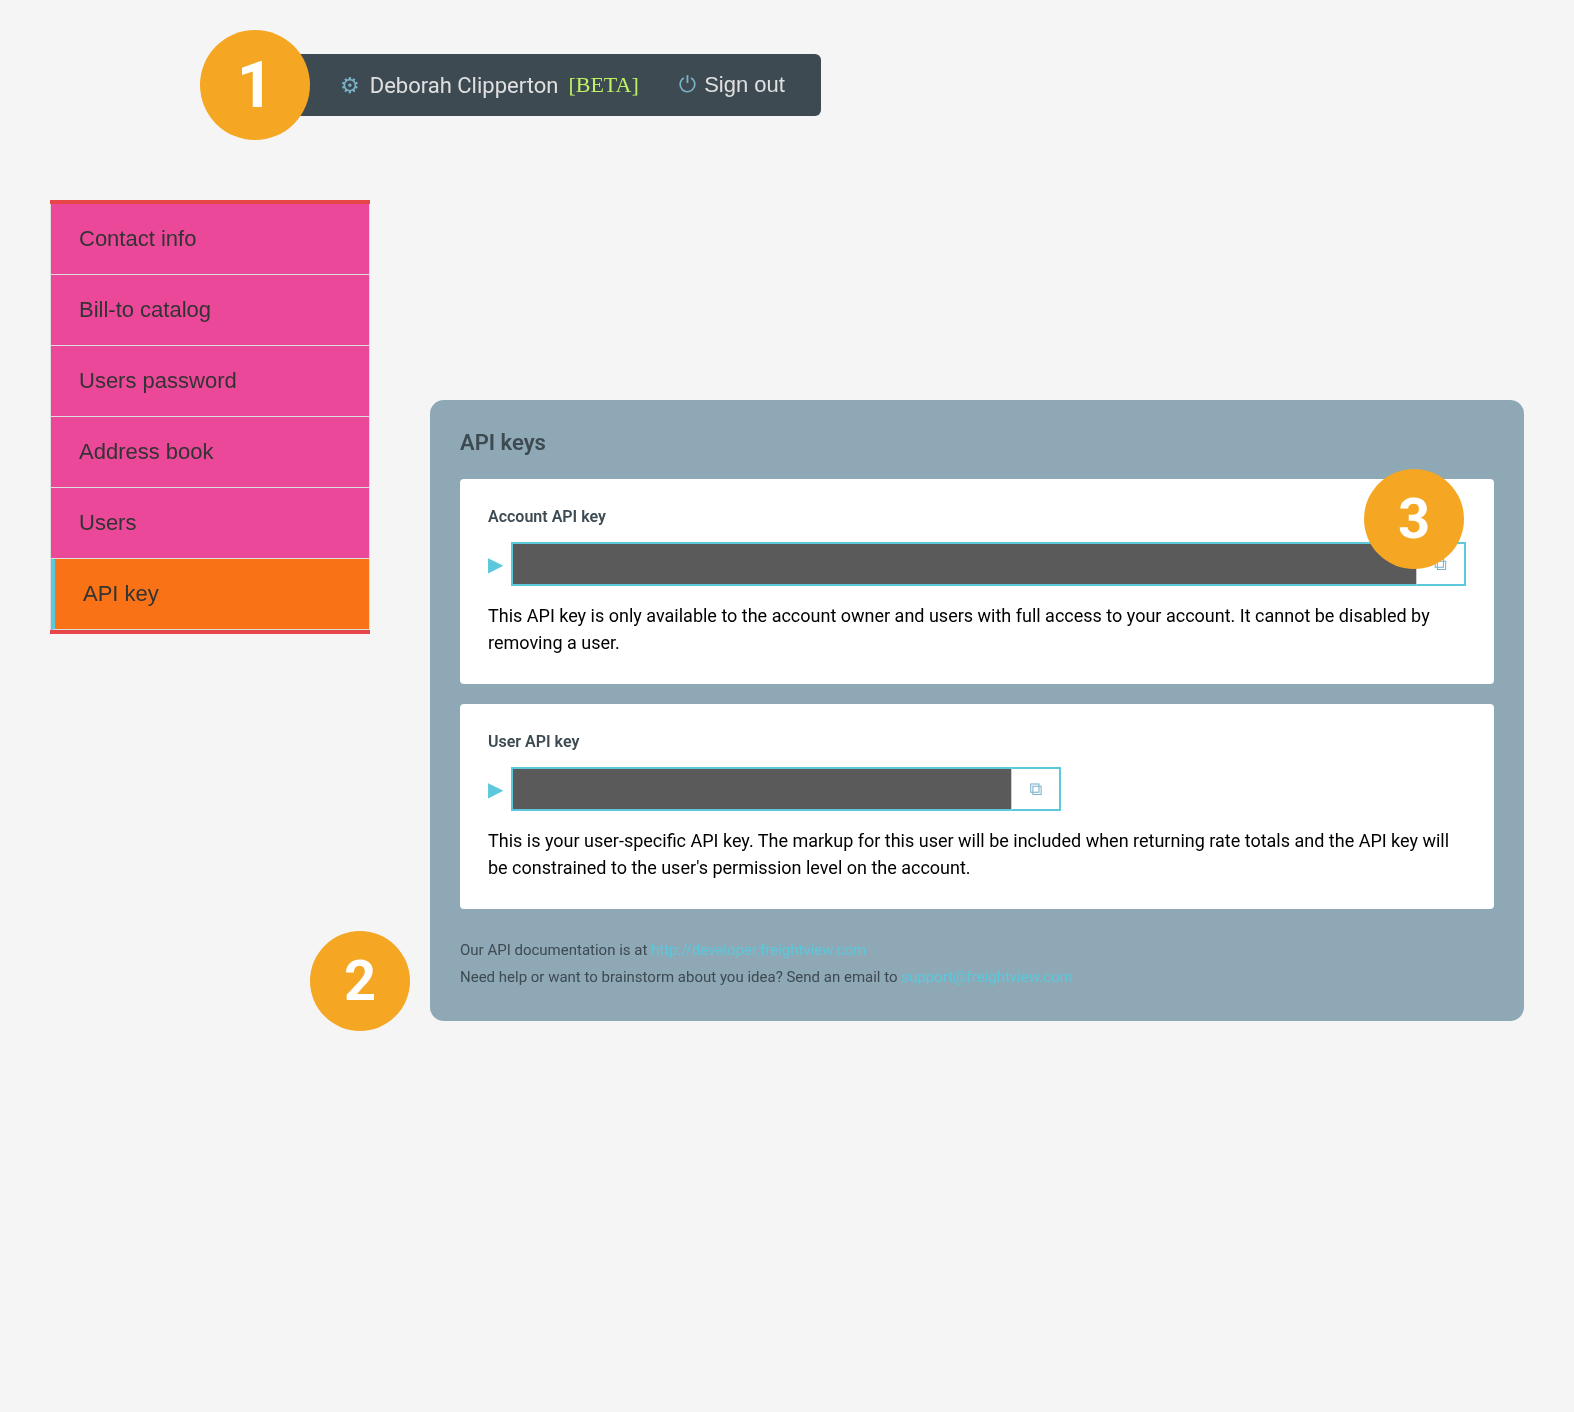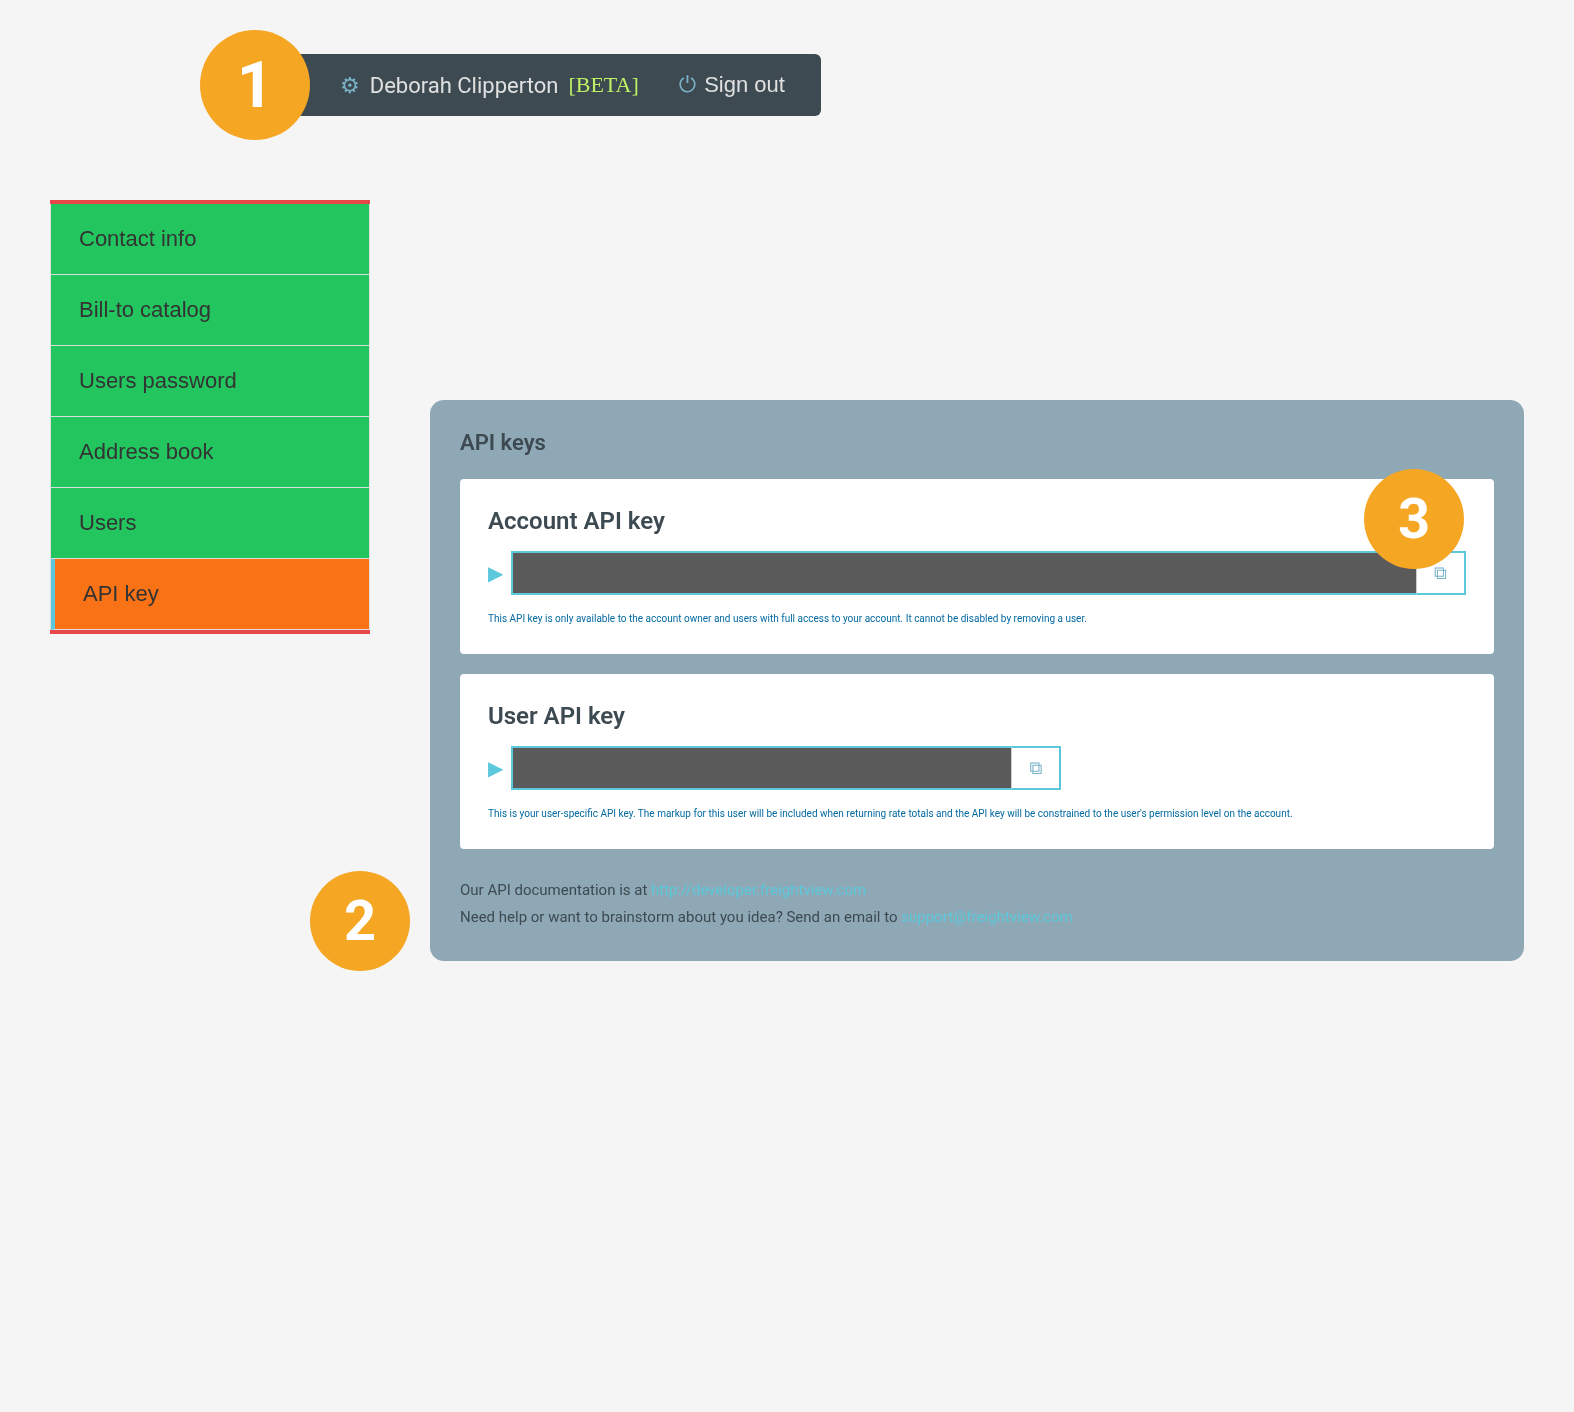--- a/index.html
+++ b/index.html
@@ -109,21 +109,21 @@
 
     .sidebar-nav {
       border-left: 1px solid #ddd;
       border-right: 1px solid #ddd;
     }
 
     .sidebar-item {
       display: block;
       width: 100%;
       padding: 22px 28px;
-      background: #22c55e;
+      background: #ec4899;
       border: none;
       border-bottom: 1px solid #ddd;
       text-align: left;
       font-size: 22px;
       color: #333;
       cursor: pointer;
       transition: background 0.2s;
     }
 
     .sidebar-item.active {
@@ -171,21 +171,21 @@
 
     .api-key-card {
       background: white;
       border-radius: 4px;
       padding: 28px;
       margin-bottom: 20px;
       position: relative;
     }
 
     .api-key-label {
-      font-size: 24px;
+      font-size: 16px;
       color: #3d4a52;
       font-weight: 600;
       margin-bottom: 16px;
     }
 
     .api-key-input-row {
       display: flex;
       align-items: center;
       gap: 0;
       margin-bottom: 16px;
@@ -218,22 +218,22 @@
       background: white;
       cursor: pointer;
       display: flex;
       align-items: center;
       justify-content: center;
       color: #7ab3c8;
       font-size: 18px;
     }
 
     .api-key-description {
-      font-size: 10px;
-      color: #0369a1;
+      font-size: 18px;
+      color: #000000;
       line-height: 1.5;
     }
 
     
     .step-badge-3 {
       position: absolute;
       top: -10px;
       right: 30px;
       width: 100px;
       height: 100px;

